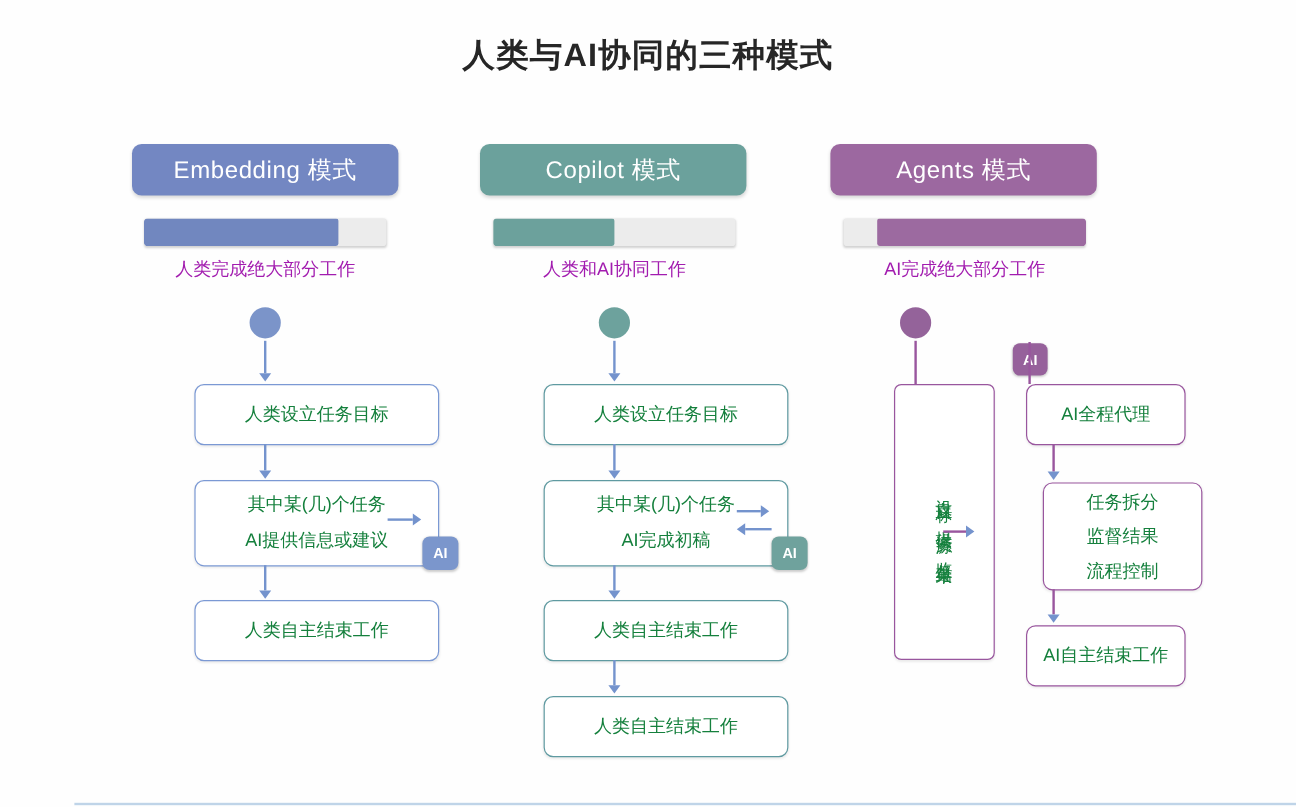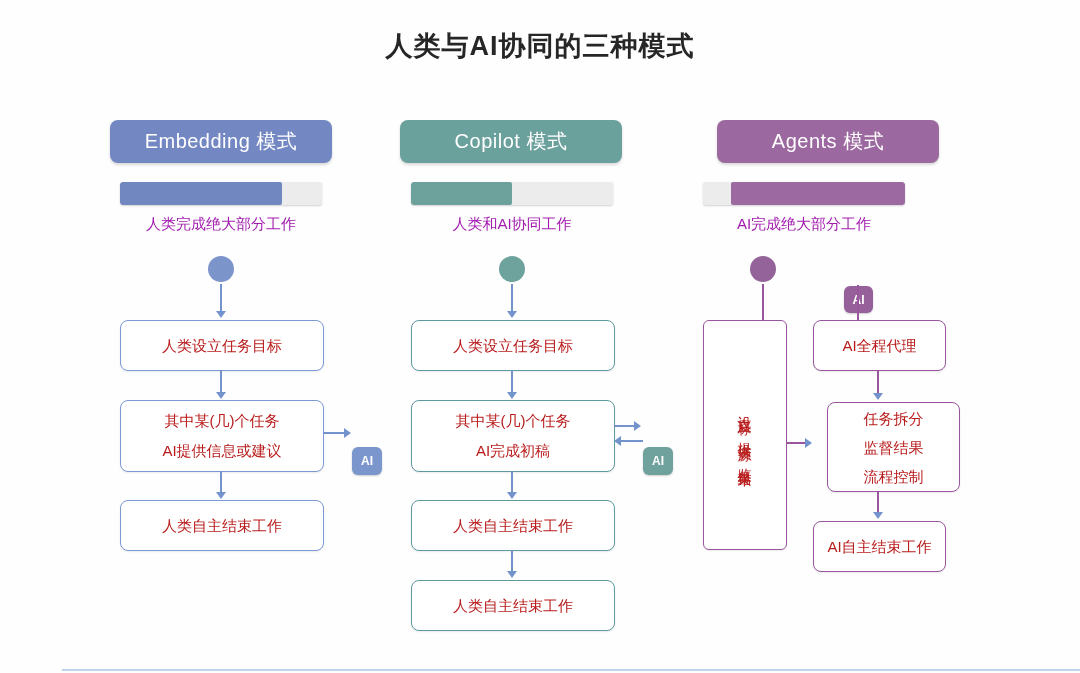--- a/index.html
+++ b/index.html
@@ -15,21 +15,21 @@
     letter-spacing:1px;
   }
   .hdr {
     position:absolute; top:120px; width:222px; height:43px; border-radius:8px;
     display:flex; align-items:center; justify-content:center;
     color:#fff; font-size:20px; letter-spacing:.5px;
     box-shadow:0 2px 3px rgba(0,0,0,.15);
   }
   .hdr-blue   { background:#7387c2; }
   .hdr-teal   { background:#6ba19c; }
-  .hdr-purple { background:#9c68a0;margin-left:25px; }
+  .hdr-purple { background:#9c68a0; }
 
   .bar {
     position:absolute; top:182px; width:202px; height:23px;
     background:#ececec; border-radius:3px; overflow:hidden;
     box-shadow:0 1px 2px rgba(0,0,0,.18);
     display:flex;
   }
   .bar.right { justify-content:flex-end; }
   .fill { height:100%; border-radius:2px; }
   .fill-blue   { background:#7187bf; }
@@ -42,22 +42,23 @@
   }
 
   .dot { position:absolute; top:256px; width:26px; height:26px; border-radius:50%; }
   .dot-blue   { background:#7b94c9; }
   .dot-teal   { background:#6da29d; }
   .dot-purple { background:#94639a; }
 
   .node {
     position:absolute; background:#fff; border-radius:8px;
     display:flex; flex-direction:column; align-items:center; justify-content:center;
-    font-size:15px; color:#b91c1c; text-align:center;
+    font-size:15px; color:#15803d; text-align:center;
     box-shadow:0 1px 2px rgba(0,0,0,.08);
+    margin-left:42px;
   }
   .node-blue   { border:1.5px solid #7b99d4; }
   .node-teal   { border:1.5px solid #5f9aa1; }
   .node-purple { border:1.5px solid #99569e; }
   .node .ln { display:block; line-height:30px; }
 
   .vtext {
     writing-mode:vertical-rl; text-orientation:upright;
     letter-spacing:2px; font-size:14px; line-height:1;
   }

